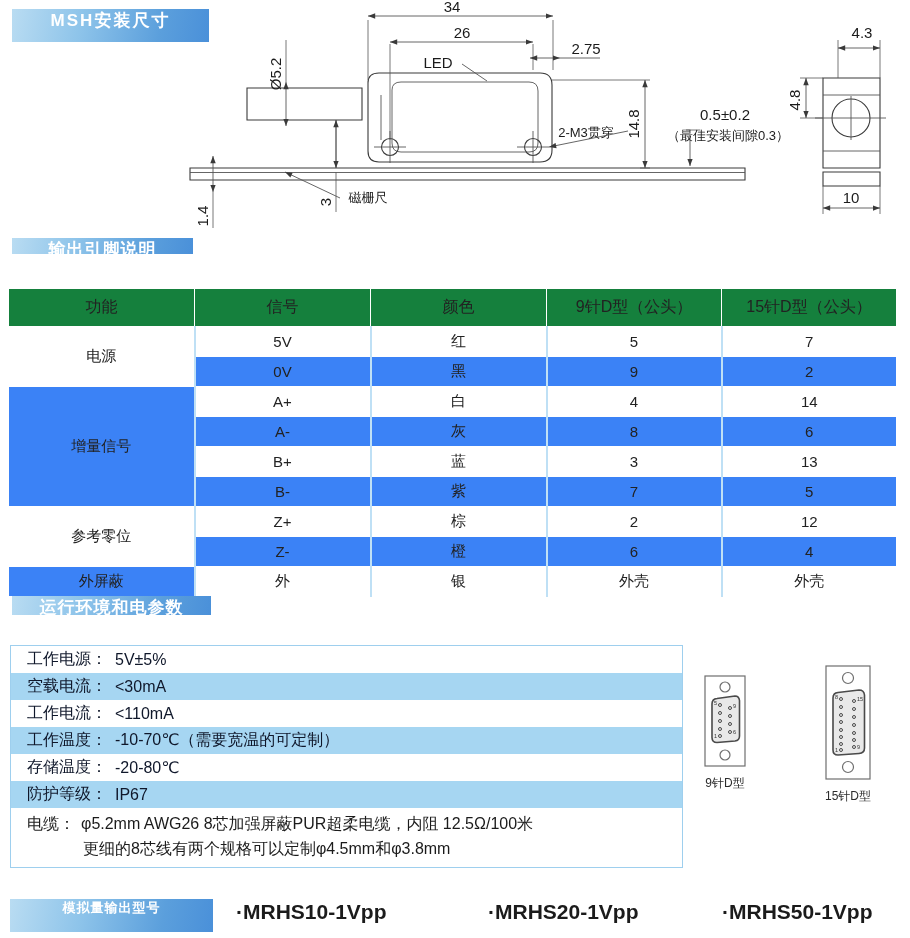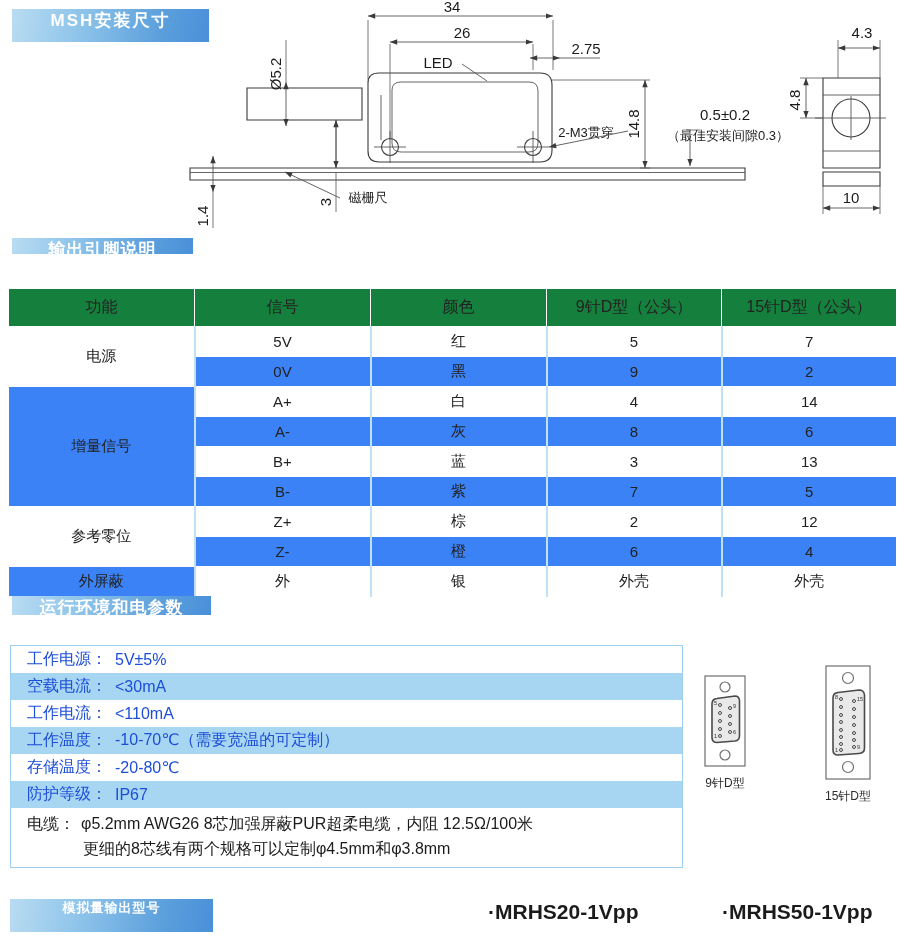--- a/index.html
+++ b/index.html
@@ -66,21 +66,21 @@
     position:absolute;left:10px;top:645px;width:673px;
     border:1px solid #9ecfee;
     box-sizing:border-box;
     background:#fff;
   }
   .env-row{
     display:flex;align-items:center;
     height:27px;
     padding-left:16px;
     font-size:16px;
-    color:#1d4ed8;
+    color:#0f172a;
     box-sizing:border-box;
     white-space:nowrap;
   }
   .env-row.b{background:#a6d6f2;}
   .env-row.w{background:#ffffff;}
   .env-label{min-width:0;}
   .env-val{padding-left:8px;}
   #env-cable{
     background:#ffffff;
     padding:3px 0 6px 16px;
@@ -390,16 +390,17 @@
       <text class="cnum" x="174" y="41">15</text>
       <text class="cnum" x="152" y="92">1</text>
       <text class="cnum" x="174" y="89">9</text>
     </g>
     <text class="ccap" x="165" y="140" text-anchor="middle">15针D型</text>
   </svg>
 
   <div class="pill" id="pill-model">
     <span>模拟量输出型号</span>
   </div>
+  <div class="model" id="model-1">·MRHS10-1Vpp</div>
   <div class="model" id="model-2">·MRHS20-1Vpp</div>
   <div class="model" id="model-3">·MRHS50-1Vpp</div>
 
 </div>
 
 </body></html>

